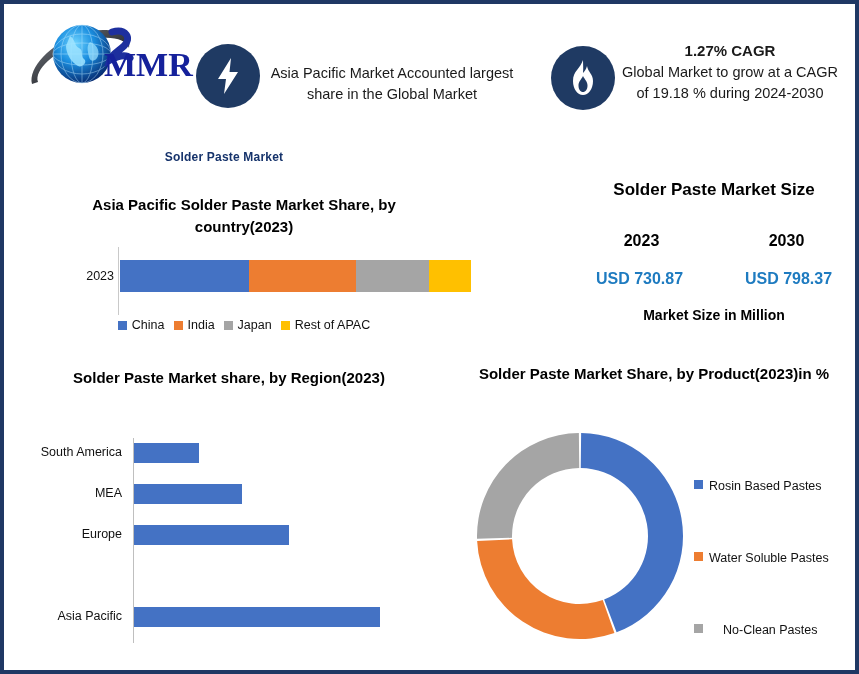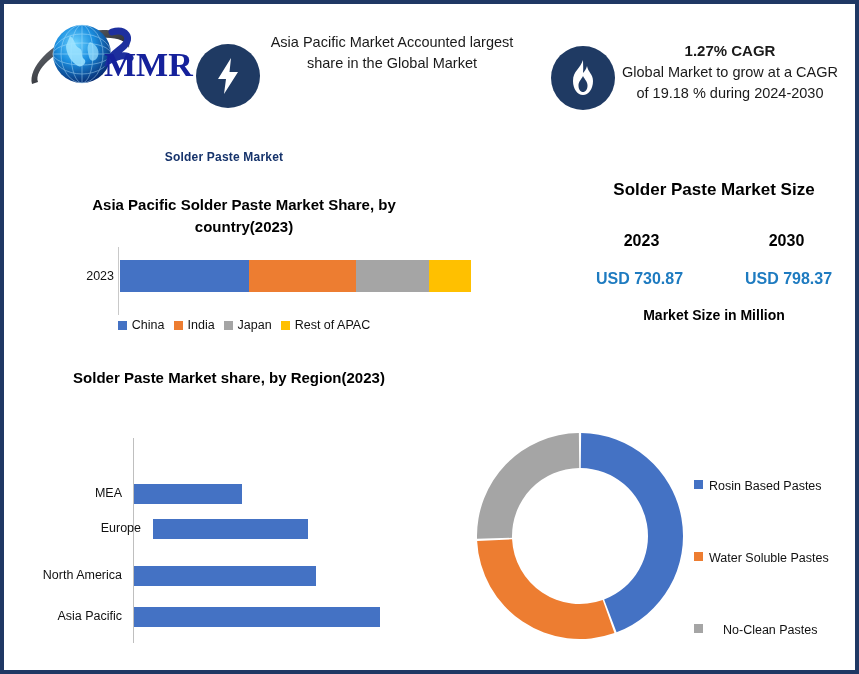--- a/index.html
+++ b/index.html
@@ -25,21 +25,21 @@
     background:#1F3A63;
     display:flex;align-items:center;justify-content:center;
   }
   #bolt-badge{left:192px;top:40px;width:64px;height:64px;}
   #flame-badge{left:547px;top:42px;width:64px;height:64px;}
   .hdr-text{
     position:absolute;
     font-size:14.5px;line-height:21px;
     color:#1a1a1a;text-align:center;
   }
-  #hdr-left-text{left:263px;top:28px;width:250px;}
+  #hdr-left-text{left:263px;top:59px;width:250px;}
   #hdr-right-text{left:615px;top:36px;width:222px;text-align:left;}
   #cagr-value{font-weight:bold;font-size:15px;display:block;text-align:center;margin-bottom:1px;}
   #cagr-desc{display:block;text-align:center;}
 
   
   #main-title{
     position:absolute;left:60px;top:146px;width:320px;
     text-align:center;
     font-size:12px;font-weight:bold;color:#16336B;
     letter-spacing:.2px;
@@ -212,38 +212,39 @@
   </div>
   <div id="size-values">
     <span>USD 730.87</span>
     <span>USD 798.37</span>
   </div>
   <div id="size-footer">Market Size in Million</div>
 
   <div id="region-title">Solder Paste Market share, by Region(2023)</div>
   <div id="region-chart">
     <div id="region-axis"></div>
+  <div class="region-row" style="top: 0px;">
+        <div class="region-label">South America</div>
+        <div class="region-bar" title="South America: 26.4" style="width: 65.0571px; background: rgb(68, 114, 196);"></div>
+      </div>
       <div class="region-row" style="top: 41px;">
         <div class="region-label">MEA</div>
         <div class="region-bar" title="MEA: 43.8" style="width: 107.936px; background: rgb(68, 114, 196);"></div>
       </div>
-      <div class="region-row" style="top: 76px; margin-left: 19px;">
+      <div class="region-row" style="top: 82px;">
         <div class="region-label">Europe</div>
         <div class="region-bar" title="Europe: 63" style="width: 155.25px; background: rgb(68, 114, 196);"></div>
-      </div>
-      <div class="region-row" style="top: 123px;">
-        <div class="region-label">North America</div>
-        <div class="region-bar" title="North America: 73.9" style="width: 182.111px; background: rgb(68, 114, 196);"></div>
       </div>
       <div class="region-row" style="top: 164px;">
         <div class="region-label">Asia Pacific</div>
         <div class="region-bar" title="Asia Pacific: 100" style="width: 246.429px; background: rgb(68, 114, 196);"></div>
       </div>
     </div>
 
+  <div id="donut-title">Solder Paste Market Share, by Product(2023)in %</div>
   <div id="donut-wrap"><svg width="216" height="216" viewBox="0 0 216 216">
         <path d="M109.1329771513049 5.006231437165965 A103 103 0 0 1 144.55963747813294 204.29326511998386 L132.13645969430135 171.57225270057185 A68 68 0 0 0 108.7479849154246 40.00411395851734 Z" fill="#4472C4">
           <title>Rosin Based Pastes: 44.4%</title>
         </path>
         <path d="M142.43250945437666 205.07421023461515 A103 103 0 0 1 5.122113443372214 113.0140260910395 L40.08061858397389 111.3102308173853 A68 68 0 0 0 130.7321421640545 172.0878281160566 Z" fill="#ED7D31">
           <title>Water Soluble Pastes: 30%</title>
         </path>
         <path d="M5.036709211785123 110.74968181095684 A103 103 0 0 1 106.86702284869507 5.006231437165965 L107.25201508457539 40.00411395851734 A68 68 0 0 0 40.02423520778048 109.81532391402976 Z" fill="#A5A5A5">
           <title>No-Clean Pastes: 25.6%</title>
         </path>

